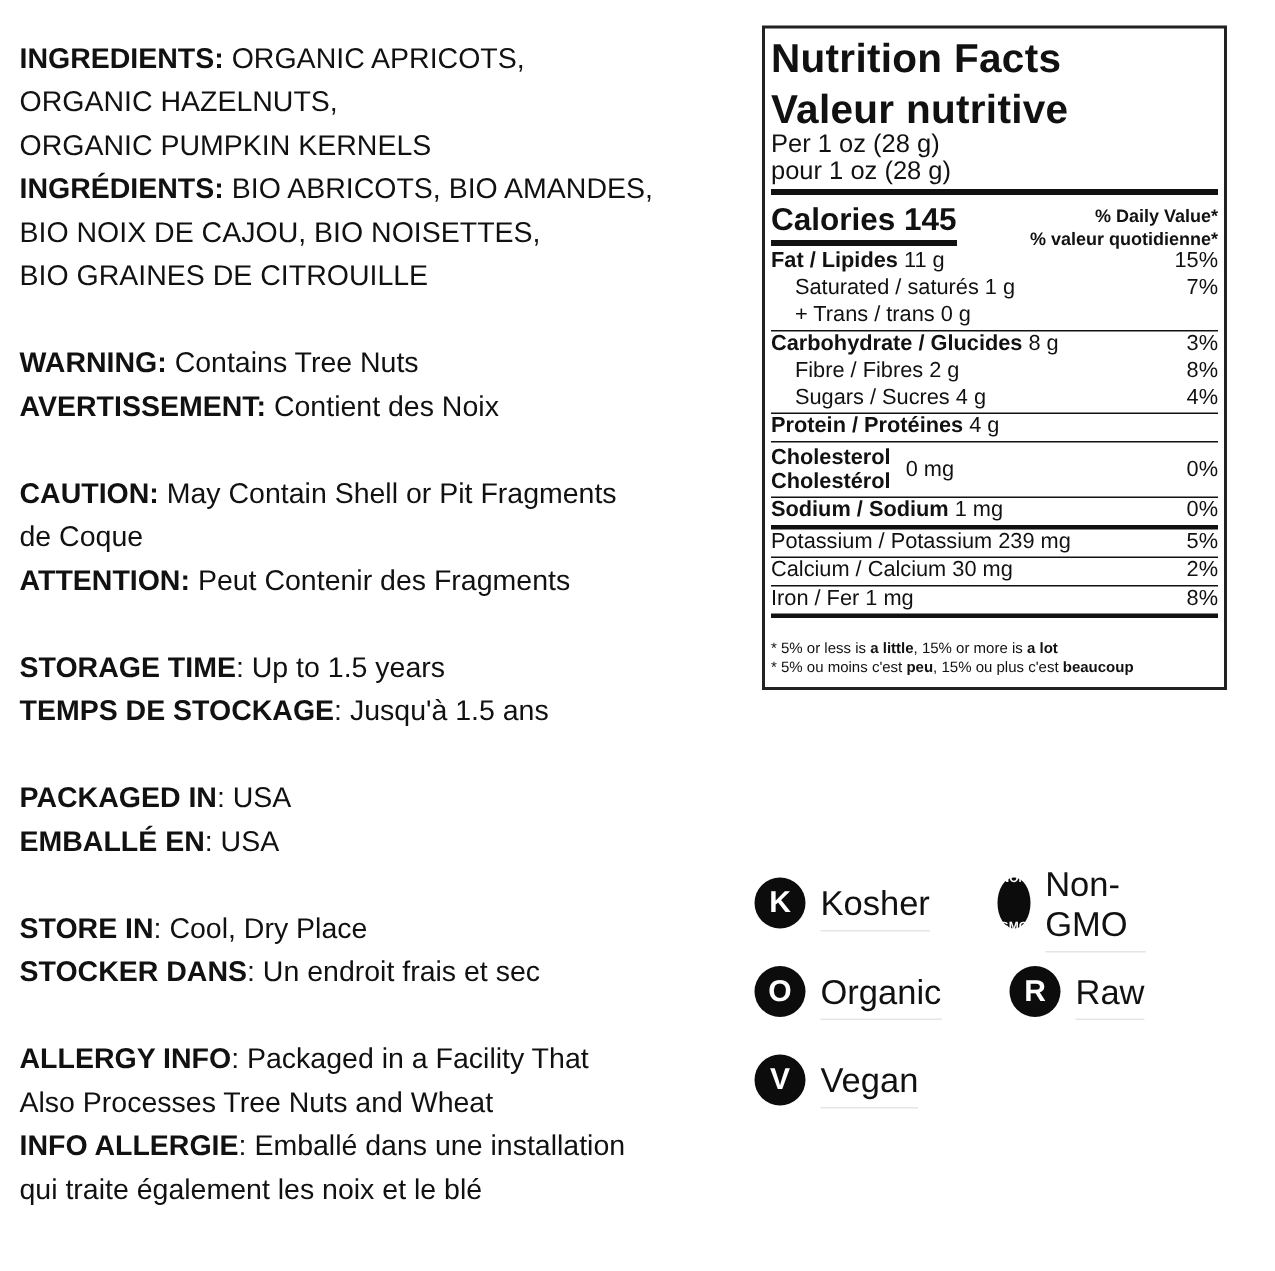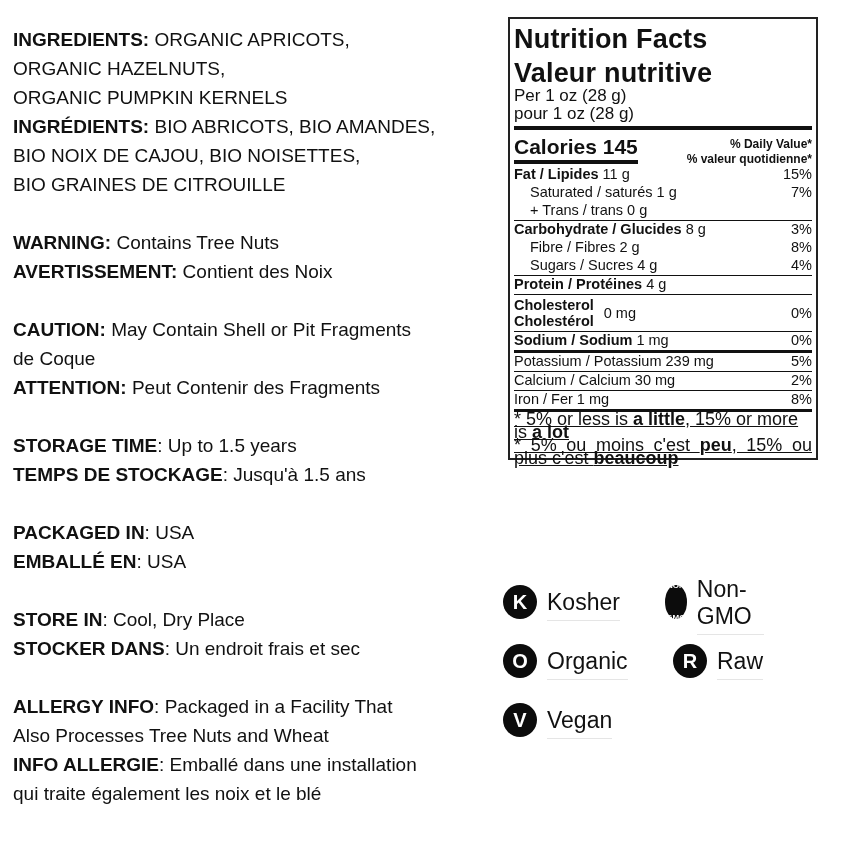--- a/index.html
+++ b/index.html
@@ -17,21 +17,21 @@
   .nf .thick { border-top: 4px solid #111; margin-top: 3px; }
   .nf .cal-row { display: flex; justify-content: space-between; align-items: center; height: 36px; }
   .nf .cal { font-weight: bold; font-size: 21px; margin-top: 3px; border-bottom: 4px solid #111; padding-bottom: 1px; line-height: 24px; }
   .nf .dv { text-align: right; font-weight: bold; font-size: 12px; line-height: 15px; margin-top: 8px; }
   .nf .row { display: flex; justify-content: space-between; line-height: 17px; height: 18px; }
   .nf .sub { padding-left: 16px; }
   .nf .bdr { border-top: 1.5px solid #111; }
   .nf .bdr3 { border-top: 3px solid #111; }
   .nf .chol { display: flex; justify-content: space-between; align-items: center; height: 36px; }
   .nf .chol .lbl { font-weight: bold; line-height: 16px; font-size: 14.5px; }
-  .nf .foot { font-size: 18px; line-height: 13px; padding-top: 1px; text-decoration: underline; }
+  .nf .foot { font-size: 10px; line-height: 13px; padding-top: 14px; }
   .nf .foot p { margin: 0; }
 
   .badges { position: absolute; left: 503px; top: 584px; }
   .badge { position: absolute; display: flex; align-items: center; height: 36px; }
   .badge .icon { width: 34px; height: 34px; border-radius: 50%; background: #0c0c0c; color: #fff;
                  display: flex; align-items: center; justify-content: center; font-weight: bold;
                  font-size: 20px; margin-right: 10px; }
   .badge .icon.small { font-size: 8px; line-height: 8px; text-align: center; flex-direction: column; gap: 24px; }
   .badge .lbl { font-size: 23px; border-bottom: 1px solid #e5e5e5; padding-bottom: 4px; margin-top: 6px; }
 </style>

